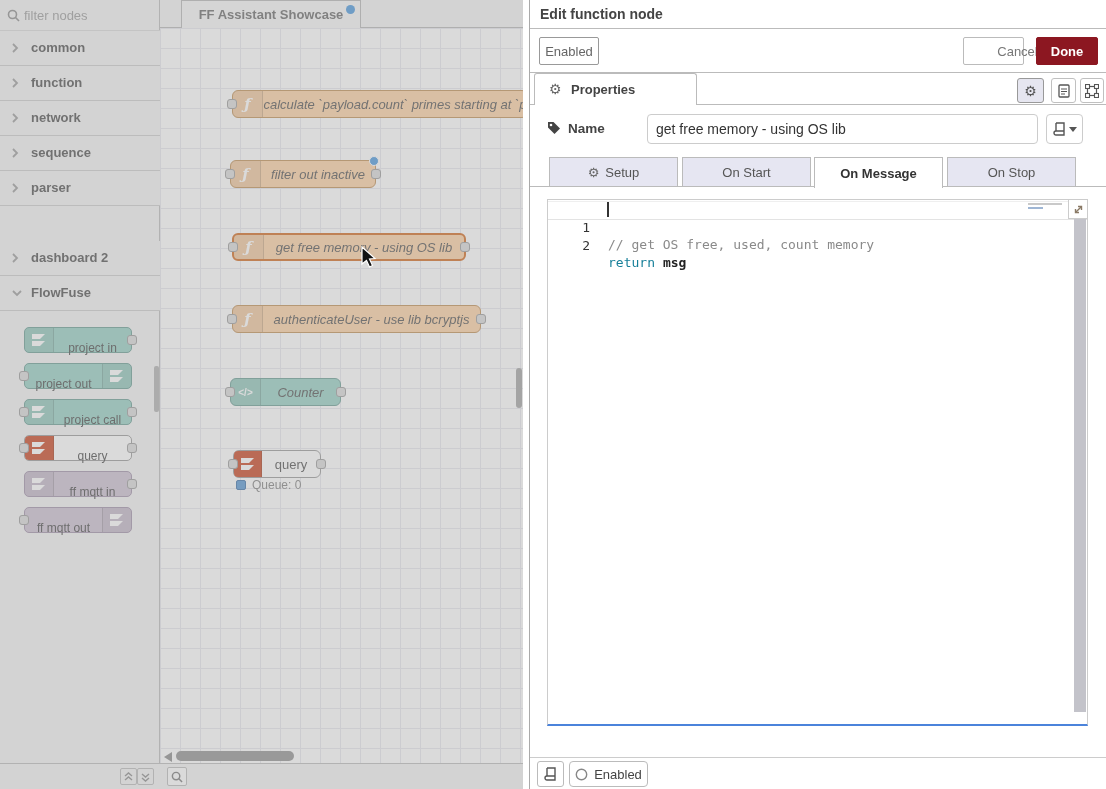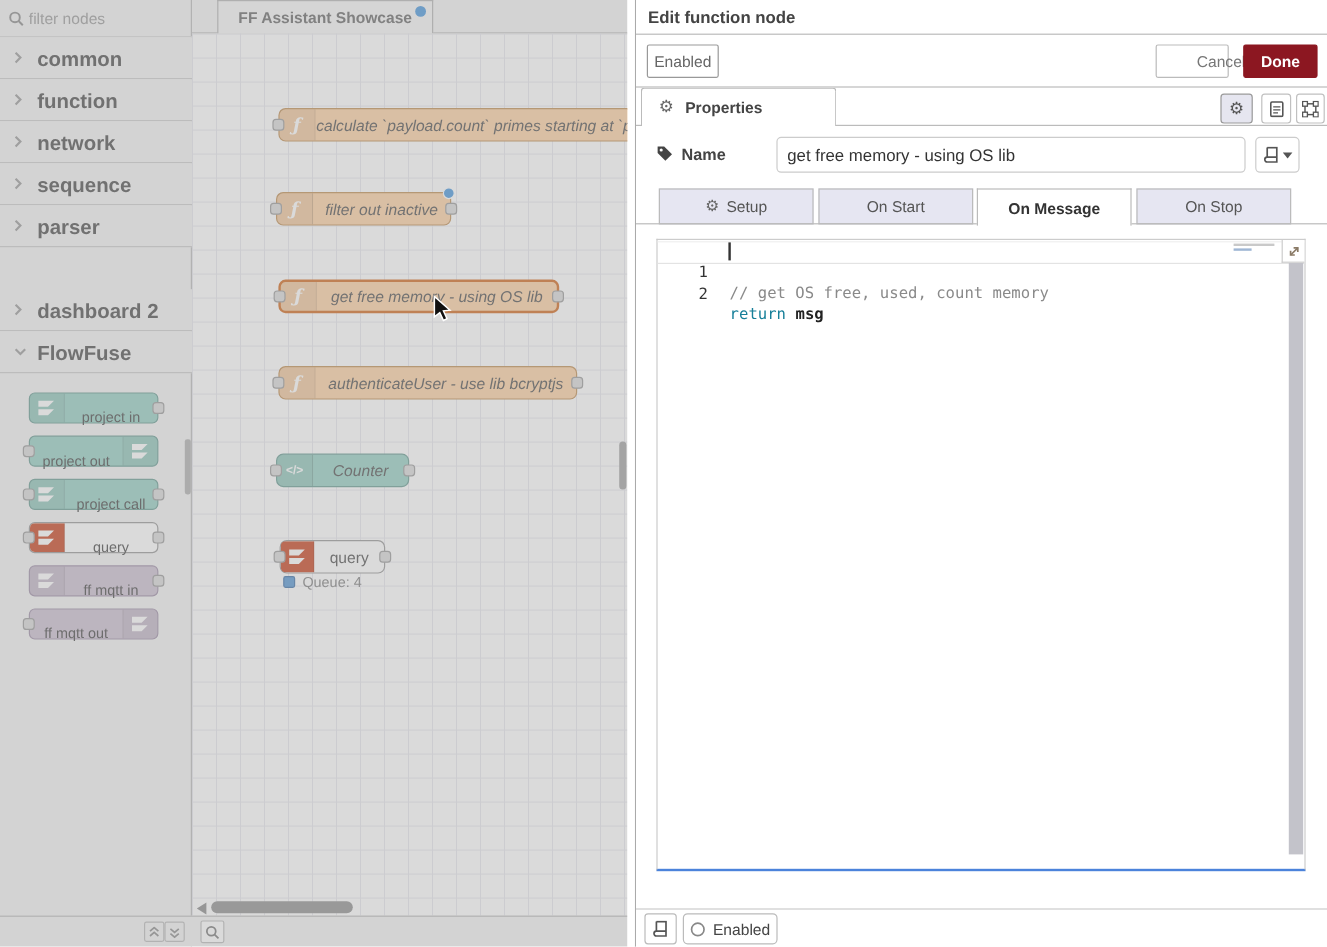--- a/index.html
+++ b/index.html
@@ -9,21 +9,21 @@
 
   
   #left { position:absolute; left:0; top:0; width:523px; height:789px; overflow:hidden; background:#fff; }
   #shade { position:absolute; left:0; top:0; width:523px; height:789px; background:rgba(168,168,168,0.42); z-index:40; pointer-events:none; }
 
   
   #palette { position:absolute; left:0; top:0; width:160px; height:789px; background:#f3f3f3; border-right:1px solid #bbb; }
   #palette-search { position:absolute; left:0; top:0; width:160px; height:31px; border-bottom:1px solid #d9d9d9; }
   #palette-search .ph { position:absolute; left:24px; top:8px; font-size:13px; color:#9a9a9a; }
   .pcat { position:absolute; left:0; width:160px; height:35px; border-bottom:1px solid #ccc; background:#f3f3f3; }
-  .pcat .lbl { position:absolute; left:31px; top:9px; font-size:17px; font-weight:bold; color:#4a4a4a; }
+  .pcat .lbl { position:absolute; left:31px; top:9px; font-size:13px; font-weight:bold; color:#4a4a4a; }
   .pcat .chev { position:absolute; left:11px; top:11px; }
   .pnode { position:absolute; left:24px; width:108px; height:26px; border-radius:5px; font-size:12px; color:#444; }
   .pnode .txt { position:absolute; top:0; bottom:0; display:flex; align-items:center; justify-content:center;margin-top:16px; }
   .nicon { position:absolute; top:0; bottom:0; width:29px; background:rgba(0,0,0,0.05); display:flex; align-items:center; justify-content:center; }
   .nicon.il { left:0; border-right:1px solid rgba(0,0,0,0.15); border-radius:4px 0 0 4px; }
   .nicon.ir { right:0; border-left:1px solid rgba(0,0,0,0.15); border-radius:0 4px 4px 0; }
   .teal { background:#95cfc3; border:1px solid #669b92; }
   .mqtt { background:#ccbfd1; border:1px solid #9f8fa8; }
   .wnode { background:#fff; border:1px solid #979797; }
   .fnode { background:#fdd0a2; border:1px solid #c08d52; }
@@ -285,21 +285,21 @@
           <svg width="16" height="16" viewBox="0 0 16 16">
             <path d="M1 2 h13 l-5 5 h-8 z" fill="#fff"></path>
             <path d="M1 9 h13 l-5 5 h-8 z" fill="#fff"></path>
           </svg>
         </div>
       <span class="txt up" style="left:28px;right:0">query</span>
       <span class="port l"></span>
         <span class="port r"></span>
     </div>
     <span id="status-dot" class="abs" style="top:480px"></span>
-    <span id="status-txt" class="abs" style="top:478px">Queue: 4</span>
+    <span id="status-txt" class="abs" style="top:478px">Queue: 0</span>
 
     <div id="harrow"></div>
     <div id="hthumb"></div>
     <div id="vthumb"></div>
 
     <div id="left-footer">
       <div class="sqbtn" style="left:120px;top:4px;width:17px;height:17px">
         <svg width="9" height="10" viewBox="0 0 9 10">
             <polyline points="1,4 4.5,1 8,4" fill="none" stroke="#8a8a8a" stroke-width="1.4"></polyline>
             <polyline points="1,8 4.5,5 8,8" fill="none" stroke="#8a8a8a" stroke-width="1.4"></polyline>

